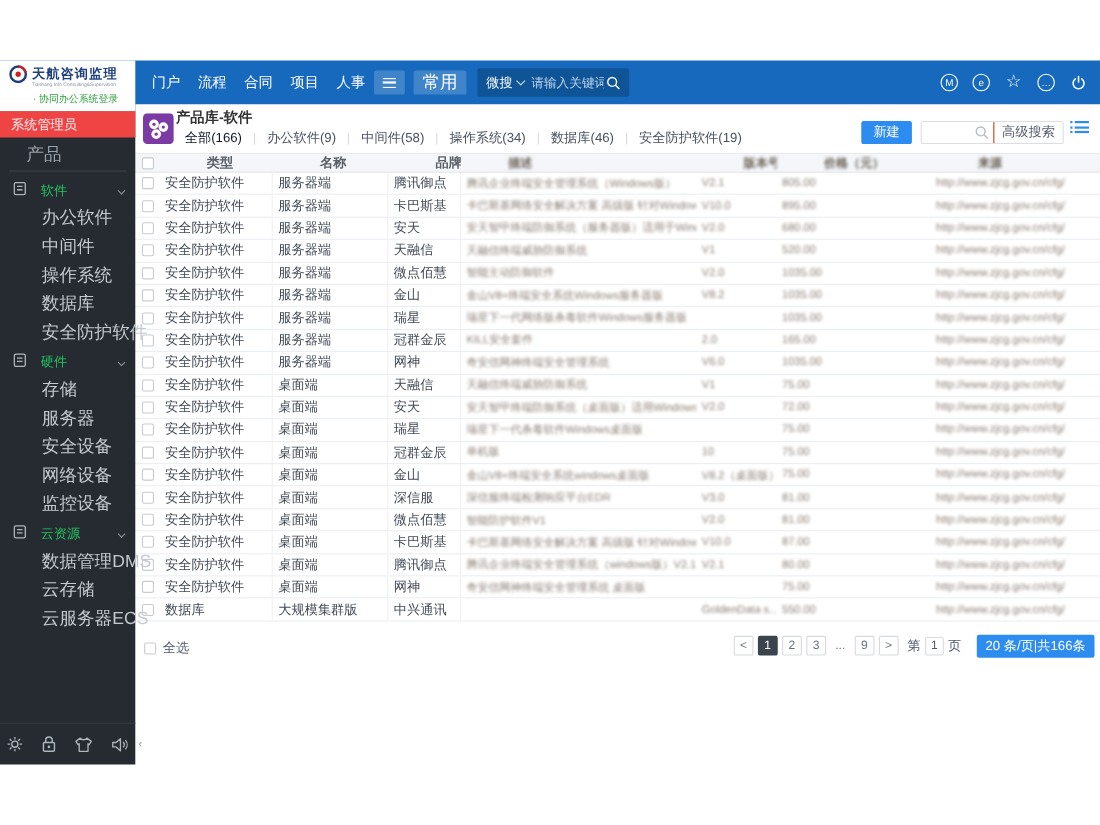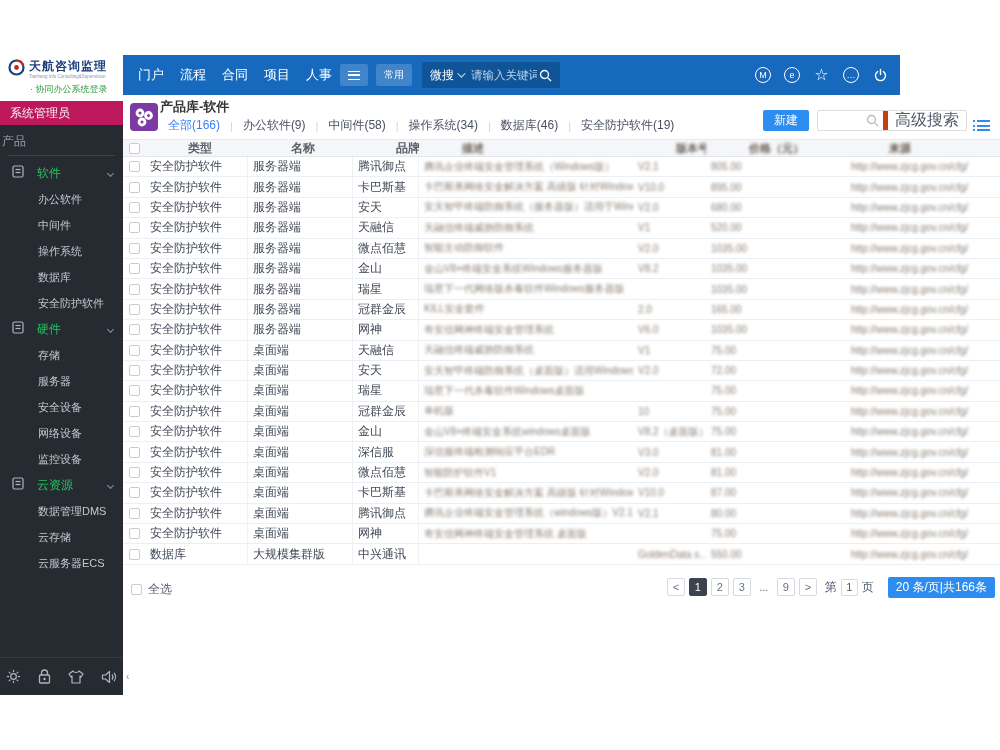--- a/index.html
+++ b/index.html
@@ -2,69 +2,69 @@
 <html><head>
 <meta charset="utf-8">
 <style>
   * { margin:0; padding:0; box-sizing:border-box; }
   html,body { background:#fff; }
   body { font-family:"Liberation Sans","DejaVu Sans",sans-serif; }
   .canvas { position:relative; width:1000px; height:750px; background:#fff; overflow:hidden; }
   .app { position:absolute; left:0; top:55px; width:1000px; height:640px; background:#fff; }
 
   
-  .topbar { position:absolute; left:0; top:0; width:900px; height:40px; background:#1769bd; display:flex; align-items:center; }
+  .topbar { position:absolute; left:0; top:0; width:1000px; height:40px; background:#1769bd; display:flex; align-items:center; }
   .logo { position:absolute; left:0; top:0; width:123px; height:46px; background:#fff; z-index:5; padding:4px 6px 0 8px; }
   .logo-row { display:flex; align-items:center; gap:4px; }
   .logo-txt .lt { font-size:12px; font-weight:bold; color:#1d3f7e; letter-spacing:1px; line-height:13px;}
   .logo-txt .ls { font-size:5px; color:#8d94a0; transform:scale(.9); transform-origin:left; white-space:nowrap;}
   .llink { font-size:9px; color:#2ea03c; margin:3px 0 0 22px; white-space:nowrap; }
   nav.topnav { display:flex; gap:16px; margin-left:138px; }
   .nav-item { color:#fff; font-size:13px; cursor:pointer; white-space:nowrap; }
-  .chip { background:#4084c9; color:#fff; font-size:10px; height:22px; display:inline-flex; align-items:center; justify-content:center; border-radius:2px; margin-left:8px; padding:0 8px; cursor:pointer;}
+  .chip { background:#4084c9; color:#fff; font-size:16px; height:22px; display:inline-flex; align-items:center; justify-content:center; border-radius:2px; margin-left:8px; padding:0 8px; cursor:pointer;}
   .hamburger { display:inline-block; width:12px; height:9px; border-top:1.5px solid #fff; border-bottom:1.5px solid #fff; position:relative;}
   .hamburger::after{ content:""; position:absolute; left:0; top:2.5px; width:12px; height:1.5px; background:#fff;}
   .gsearch { margin-left:10px; background:#0e5496; height:26px; border-radius:2px; display:flex; align-items:center; padding:0 8px; width:138px;font-family:Liberation Mono, monospace; }
   .gscope { color:#fff; font-size:12px; display:flex; align-items:center; gap:3px; cursor:pointer; white-space:nowrap;}
   .chev { width:6px; height:6px; border-right:1.5px solid #cfe2f4; border-bottom:1.5px solid #cfe2f4; transform:rotate(45deg) translateY(-2px); display:inline-block;}
   .gplaceholder { color:#bcd3ec; font-size:11.5px; margin-left:8px; white-space:nowrap; overflow:hidden; width:76px; cursor:text;}
   .gmag { margin-left:2px; display:flex; }
   .top-icons { position:absolute; right:12px; top:0; height:40px; display:flex; align-items:center; gap:13px;}
   .ticon { width:16px; height:16px; border:1.2px solid #fff; border-radius:50%; color:#fff; font-size:9px; display:flex; align-items:center; justify-content:center; cursor:pointer; line-height:1;}
   .ticon.star { border:none; font-size:16px; width:17px; height:18px;}
   .ticon.power { border:none; }
 
   
   .sidebar { position:absolute; left:0; top:40px; width:123px; height:600px; background:#262b31; z-index:4;}
-  .side-head { margin-top:6px; height:24px; line-height:24px; background:#be185d; color:#f2f5f8; font-size:12px; padding-left:10px; }
-  .side-section { height:24px; line-height:28px; color:#9aa2ab; font-size:12px; padding-left:2px; margin-top:2px;}
+  .side-head { margin-top:6px; height:24px; line-height:24px; background:#ef4444; color:#f2f5f8; font-size:12px; padding-left:10px; }
+  .side-section { height:24px; line-height:28px; color:#9aa2ab; font-size:16px; padding-left:24px; margin-top:2px;}
   .side-div { border:none; border-top:1px solid #3a4149; margin:4px 8px 4px 8px; }
   .side-group { height:26px; display:flex; align-items:center; color:#22c55e; font-size:12px; padding-left:12px; cursor:pointer; position:relative;}
   .side-group .glabel { margin-left:13px; }
   .side-group .gchev { position:absolute; right:10px; width:5px; height:5px; border-right:1.3px solid #8b939c; border-bottom:1.3px solid #8b939c; transform:rotate(45deg);}
-  .side-item { height:26px; line-height:26px; color:#c3c9d0; font-size:11px; padding-left:38px; cursor:pointer; white-space:nowrap;}
+  .side-item { height:26px; line-height:26px; color:#c3c9d0; font-size:16px; padding-left:38px; cursor:pointer; white-space:nowrap;}
   .side-bottom { position:absolute; left:0; bottom:0; width:123px; height:38px; border-top:1px solid #343a42; display:flex; align-items:center; padding-left:6px; gap:17px;}
   .sb-ic { display:flex; align-items:center; cursor:pointer;}
   .sb-collapse { color:#8b939c; font-size:10px; cursor:pointer; margin-left:-8px;}
 
   
   .main { position:absolute; left:123px; top:40px; width:877px; height:600px; background:#fff; }
   .page-head { position:relative; height:45px; border-bottom:1px solid #e8eaec; }
   .page-icon { position:absolute; left:7px; top:8px; }
   .page-title { position:absolute; left:37px; top:3px; font-size:13px; font-weight:bold; color:#333; }
   .tabs { position:absolute; left:35px; top:22px; display:flex; align-items:center; }
   .tab { font-size:12px; color:#495060; padding:0 10px; cursor:pointer; white-space:nowrap;}
-  .tab.active { color:#3b82f6; }
+  .tab.active { color:#0f172a; }
   .tab-sep { color:#d4d7db; font-size:11px; }
-  .toolbar { position:absolute; right:10px; top:15px; display:flex; align-items:flex-end; }
+  .toolbar { position:absolute; right:10px; top:15px; display:flex; align-items:flex-start; }
   .btn-new { background:#2d8cf0; color:#fff; border:none; font-size:12px; height:21px; padding:0 11px; border-radius:2px; cursor:pointer; font-family:inherit;}
   .tsearch { display:flex; align-items:center; border:1px solid #dcdee2; height:21px; margin-left:8px; border-radius:2px; overflow:hidden;}
   .tsearch .tin { width:44px; height:100%; display:inline-block; cursor:text;}
   .tsearch .tmag { display:flex; padding:0 4px; cursor:pointer;}
-  .tsearch .adv { font-size:16px; color:#515a6e; border-left:5px solid #c2410c; height:100%; display:flex; align-items:center; padding:0 7px; cursor:pointer; white-space:nowrap;}
+  .tsearch .adv { font-size:12px; color:#515a6e; border-left:1px solid #c2410c; height:100%; display:flex; align-items:center; padding:0 7px; cursor:pointer; white-space:nowrap;}
   .list-toggle { margin-left:10px; display:inline-flex; flex-direction:column; gap:2.5px; cursor:pointer;}
   .list-toggle i { display:block; width:13px; height:2px; background:#2d8cf0; position:relative;}
   .list-toggle i::before { content:""; position:absolute; left:-4px; top:0; width:2px; height:2px; background:#2d8cf0;}
 
   
   .thead, .tr { display:grid; grid-template-columns:22px 103px 105px 66px 214px 73px 140px 154px; align-items:center; }
   .thead { height:17px; background:#f4f6f9; border-bottom:1px solid #e4e7ea; }
   .th { font-size:12px; color:#5a6068; font-weight:bold; white-space:nowrap; overflow:hidden; padding-left:5px;margin-left:38px;}
   .tr { height:20.4px; border-bottom:1px solid #ebeef2; }
   .td { font-size:12px; color:#424a57; white-space:nowrap; overflow:hidden; padding-left:5px; height:100%; display:flex; align-items:center;}

